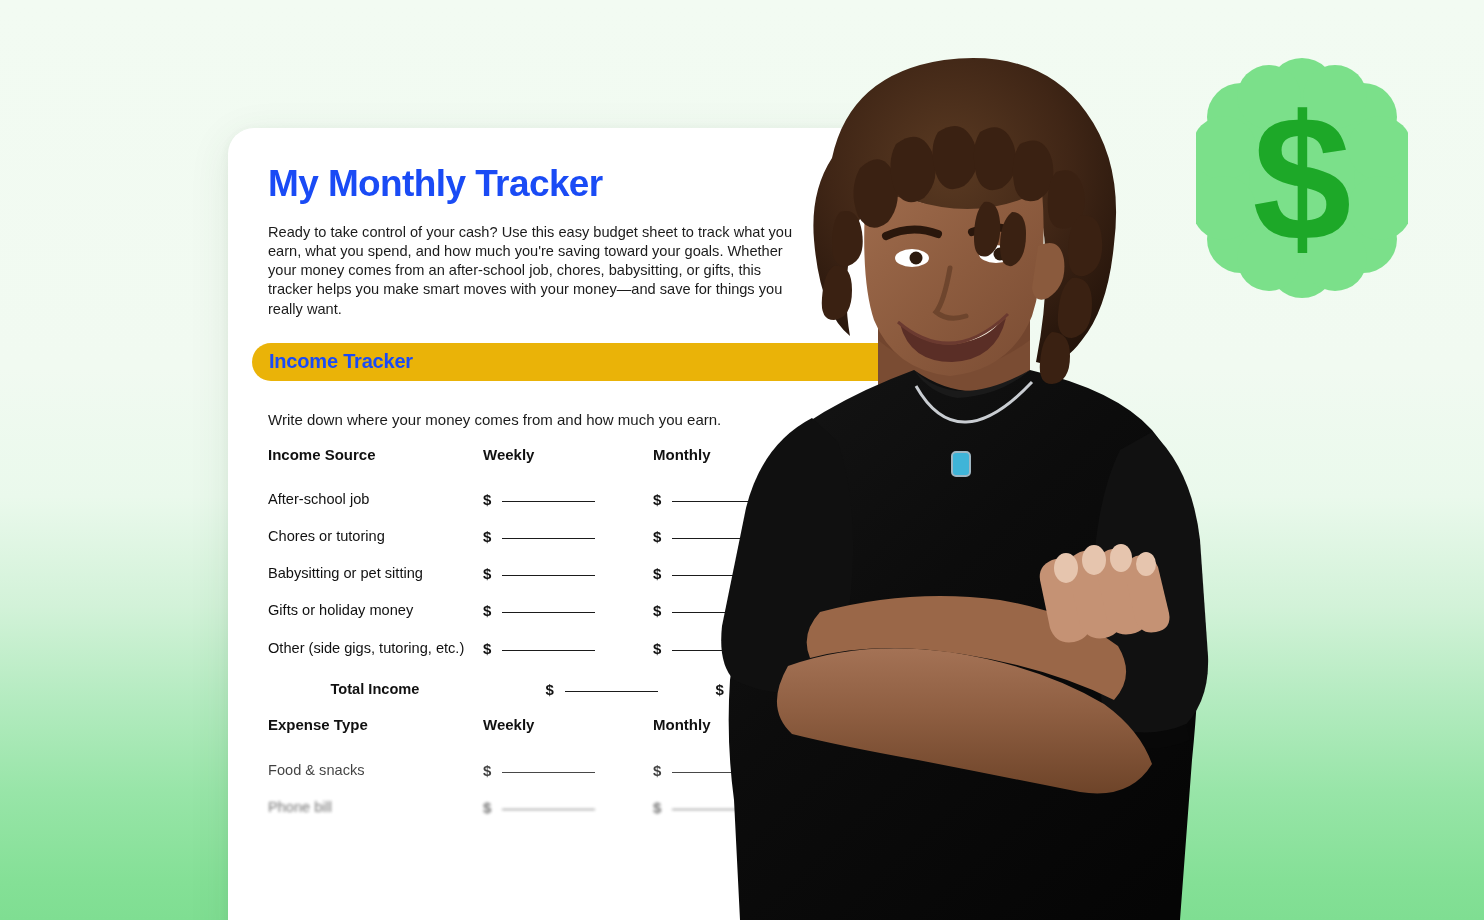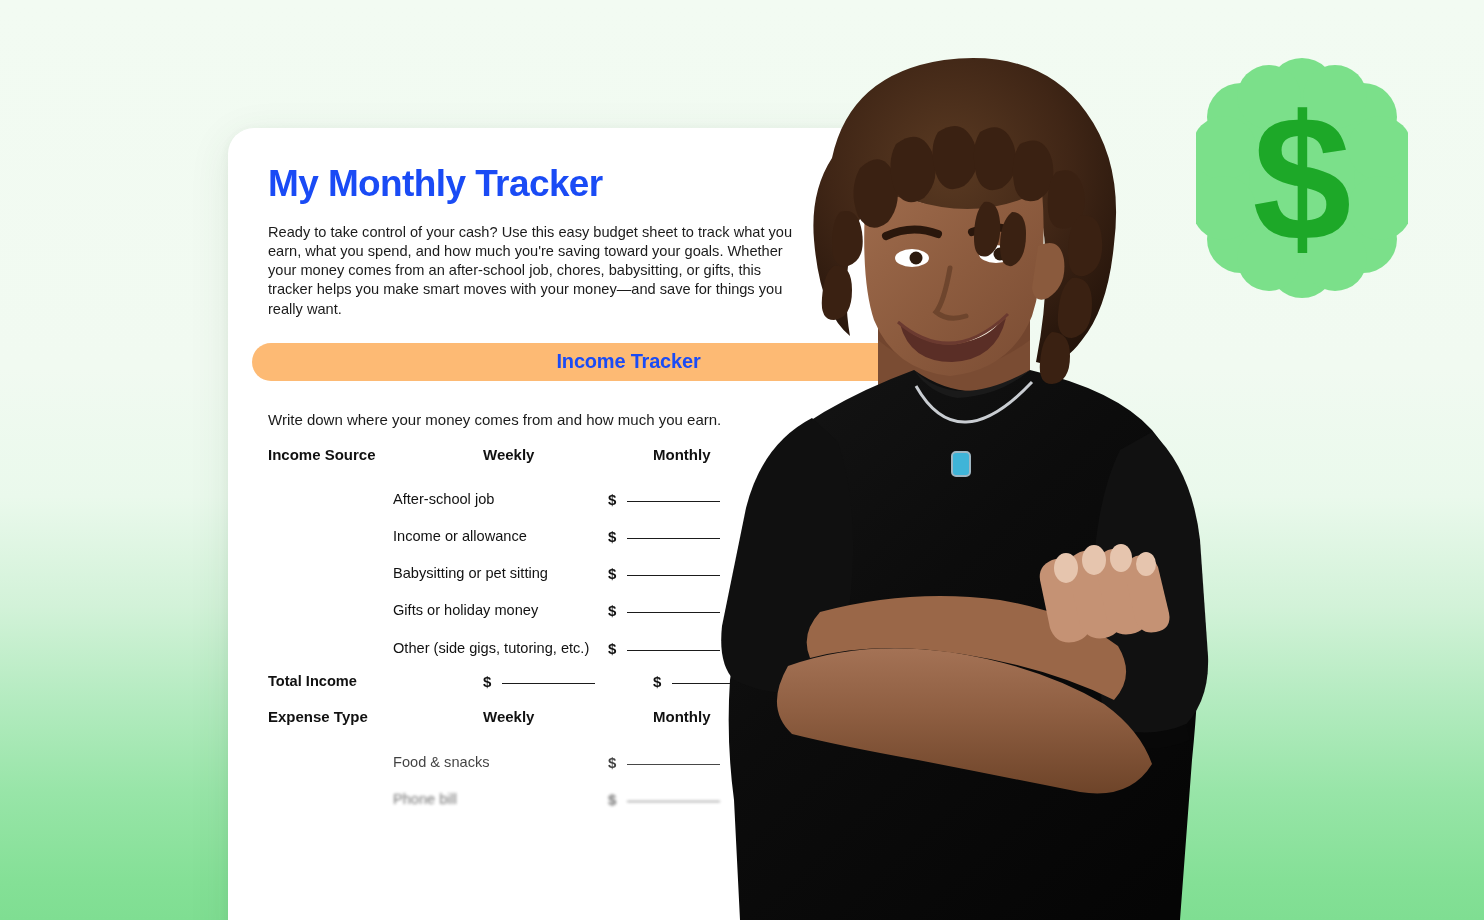--- a/index.html
+++ b/index.html
@@ -38,23 +38,23 @@
     margin-top:18px; padding:0 40px;
     font-size:14.6px; line-height:1.32; color:#1b1b1b;
     max-width:620px;
   }
 
   
   .section-band {
     margin-top:24px;
     margin-left:24px;
     height:38px;
-    background:#fdba74;
+    background:#eab308;
     border-radius:19px 0 0 19px;
-    display:flex; align-items:center;justify-content:center;
+    display:flex; align-items:center;
   }
   .section-band .section-title {
     font-size:20px; font-weight:bold; color:#1A4BF5;
     padding-left:17px; letter-spacing:-0.2px;
   }
 
   .section-desc {
     padding:0 40px; margin-top:30px;
     font-size:15px; color:#1b1b1b;
   }
@@ -65,23 +65,23 @@
   .thead .th {
     font-size:15px; font-weight:bold; color:#111; padding-bottom:8px;
   }
   .c-label { width:215px; flex:0 0 215px; font-size:14.6px; color:#111; line-height:1.16; }
   .c-amt   { width:170px; flex:0 0 170px; display:flex; align-items:baseline; }
   .c-amt .dollar { font-size:15px; font-weight:bold; color:#111; width:19px; }
   .c-amt .rule {
     display:inline-block; height:0; border-bottom:1.6px solid #1b1b1b;
     width:93px; position:relative; top:-3px;
   }
-  .trow.body { margin-top:20px;justify-content:flex-end; }
+  .trow.body { margin-top:20px; }
   .trow.body.tall { margin-top:21px; }
-  .trow.total { margin-top:16px; }
+  .trow.total { margin-top:24px;justify-content:center; }
   .trow.total .c-label { font-weight:bold; }
 
   
   .fade1 { filter: blur(0.7px); opacity:.80; }
   .fade2 { filter: blur(1.8px); opacity:.60; }
 
   
   .badge { position:absolute; left:1196px; top:56px; width:212px; height:244px; }
   .badge svg { width:100%; height:100%; display:block; }
 
@@ -118,21 +118,21 @@
             <span class="dollar">$</span>
             <span class="rule"></span>
           </div>
         <div class="c-amt">
             <span class="dollar">$</span>
             <span class="rule"></span>
           </div>
       </div>
 
       <div class="trow body">
-        <div class="c-label">Income or allowance</div>
+        <div class="c-label">Chores or tutoring</div>
         <div class="c-amt">
             <span class="dollar">$</span>
             <span class="rule"></span>
           </div>
         <div class="c-amt">
             <span class="dollar">$</span>
             <span class="rule"></span>
           </div>
       </div>
 

